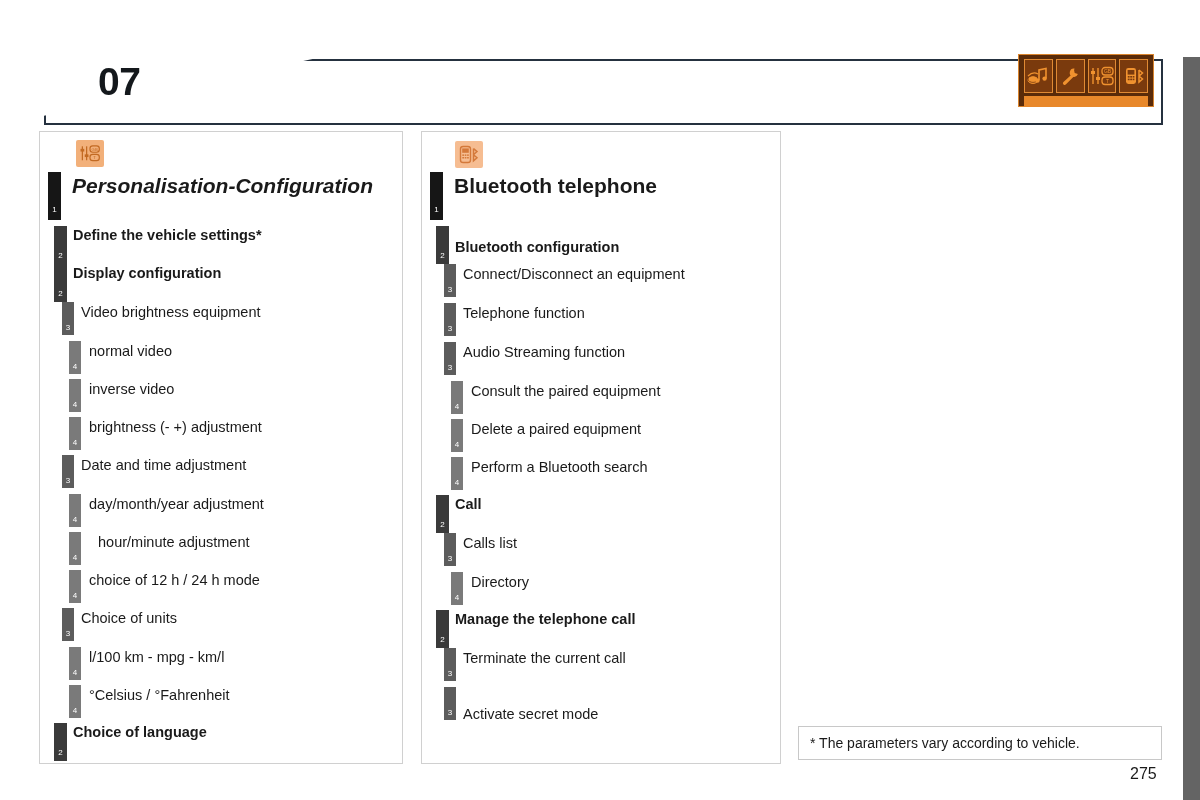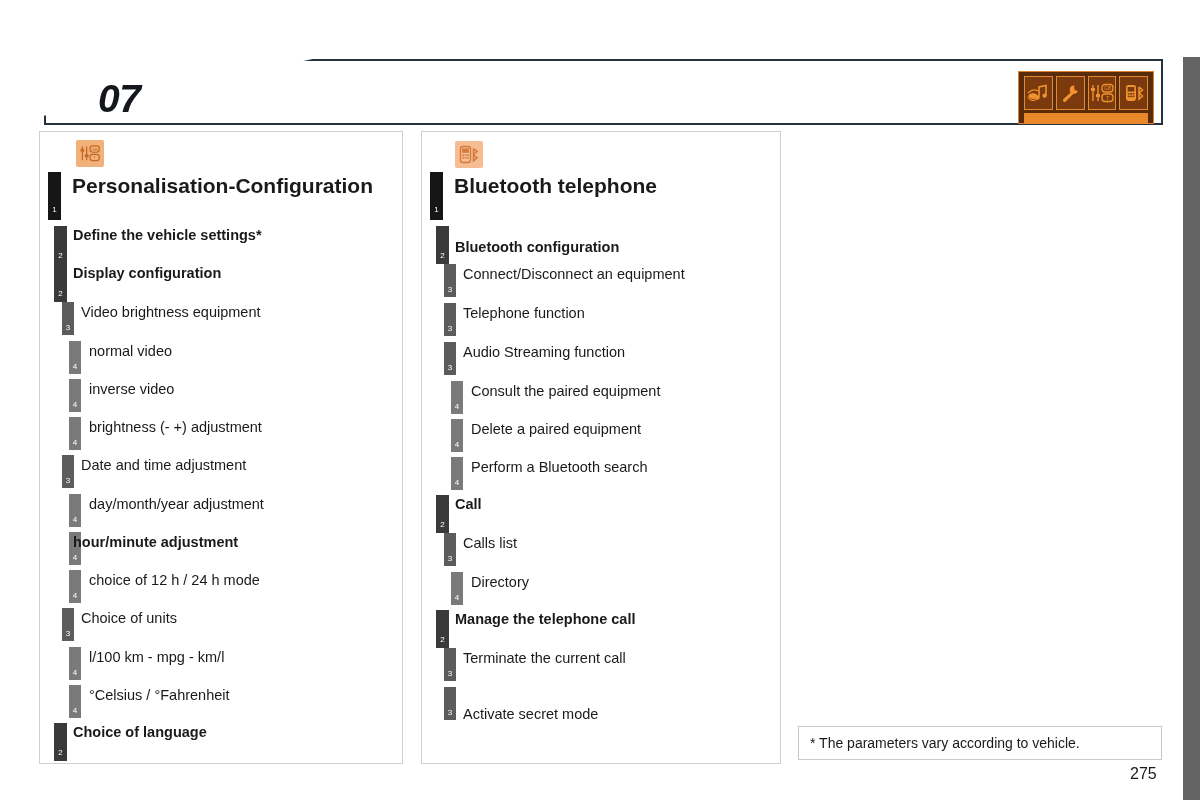--- a/index.html
+++ b/index.html
@@ -34,24 +34,23 @@
     height: 66px;
     background: #ffffff;
     border: 2px solid #25313f;
     box-sizing: border-box;
     
     clip-path: polygon(0 100%, 0 86%, 24% 0, 100% 0, 100% 100%);
   }
   #header-banner-inner {
     position: absolute;
     left: 44px;
-    top: 65px;
+    top: 48px;
     width: 1119px;
     height: 76px;
-    font-style: italic;
   }
   #chapter-number {
     position: absolute;
     left: 54px;
     top: 12px;
     font-size: 39px;
     font-weight: bold;
     color: #14181c;
     letter-spacing: -0.5px;
   }
@@ -245,21 +244,21 @@
       <rect x="6.8" y="12" width="4.4" height="3.2" fill="#c26a23"></rect>
       <rect x="13" y="2" width="11" height="7.5" rx="3.2" fill="none" stroke="#c26a23" stroke-width="1.4"></rect>
       <text x="18.5" y="7.8" font-size="5" fill="#c26a23" text-anchor="middle" font-family="Liberation Sans, sans-serif">GB</text>
       <rect x="13" y="12" width="11" height="7.5" rx="3.2" fill="none" stroke="#c26a23" stroke-width="1.4"></rect>
       <text x="18.5" y="17.8" font-size="5" fill="#c26a23" text-anchor="middle" font-family="Liberation Sans, sans-serif">T</text>
     </svg>
   </div>
   <div class="tree">
       <div class="row l1">
         <div class="lvl-bar" style="left: 8px; top: 0px;">1</div>
-        <div class="row-label" style="left: 32px; top: 2px;">Personalisation-Configuration</div>
+        <div class="row-label" style="left: 32px; top: 2px; font-style: italic;">Personalisation-Configuration</div>
       </div>
       <div class="row l2">
         <div class="lvl-bar" style="left: 14px; top: 54px;">2</div>
         <div class="row-label" style="left: 33px; top: 55px;">Define the vehicle settings*</div>
       </div>
       <div class="row l2">
         <div class="lvl-bar" style="left: 14px; top: 92px;">2</div>
         <div class="row-label" style="left: 33px; top: 93px;">Display configuration</div>
       </div>
       <div class="row l3">
@@ -281,21 +280,21 @@
       <div class="row l3">
         <div class="lvl-bar" style="left: 22px; top: 283px;">3</div>
         <div class="row-label" style="left: 41px; top: 285px;">Date and time adjustment</div>
       </div>
       <div class="row l4">
         <div class="lvl-bar" style="left: 29px; top: 322px;">4</div>
         <div class="row-label" style="left: 49px; top: 324px;">day/month/year adjustment</div>
       </div>
       <div class="row l4">
         <div class="lvl-bar" style="left: 29px; top: 360px;">4</div>
-        <div class="row-label" style="left: 33px; top: 362px; font-weight: bold;">hour/minute adjustment</div>
+        <div class="row-label" style="left: 58px; top: 362px;">hour/minute adjustment</div>
       </div>
       <div class="row l4">
         <div class="lvl-bar" style="left: 29px; top: 398px;">4</div>
         <div class="row-label" style="left: 49px; top: 400px;">choice of 12 h / 24 h mode</div>
       </div>
       <div class="row l3">
         <div class="lvl-bar" style="left: 22px; top: 436px;">3</div>
         <div class="row-label" style="left: 41px; top: 438px;">Choice of units</div>
       </div>
       <div class="row l4">

